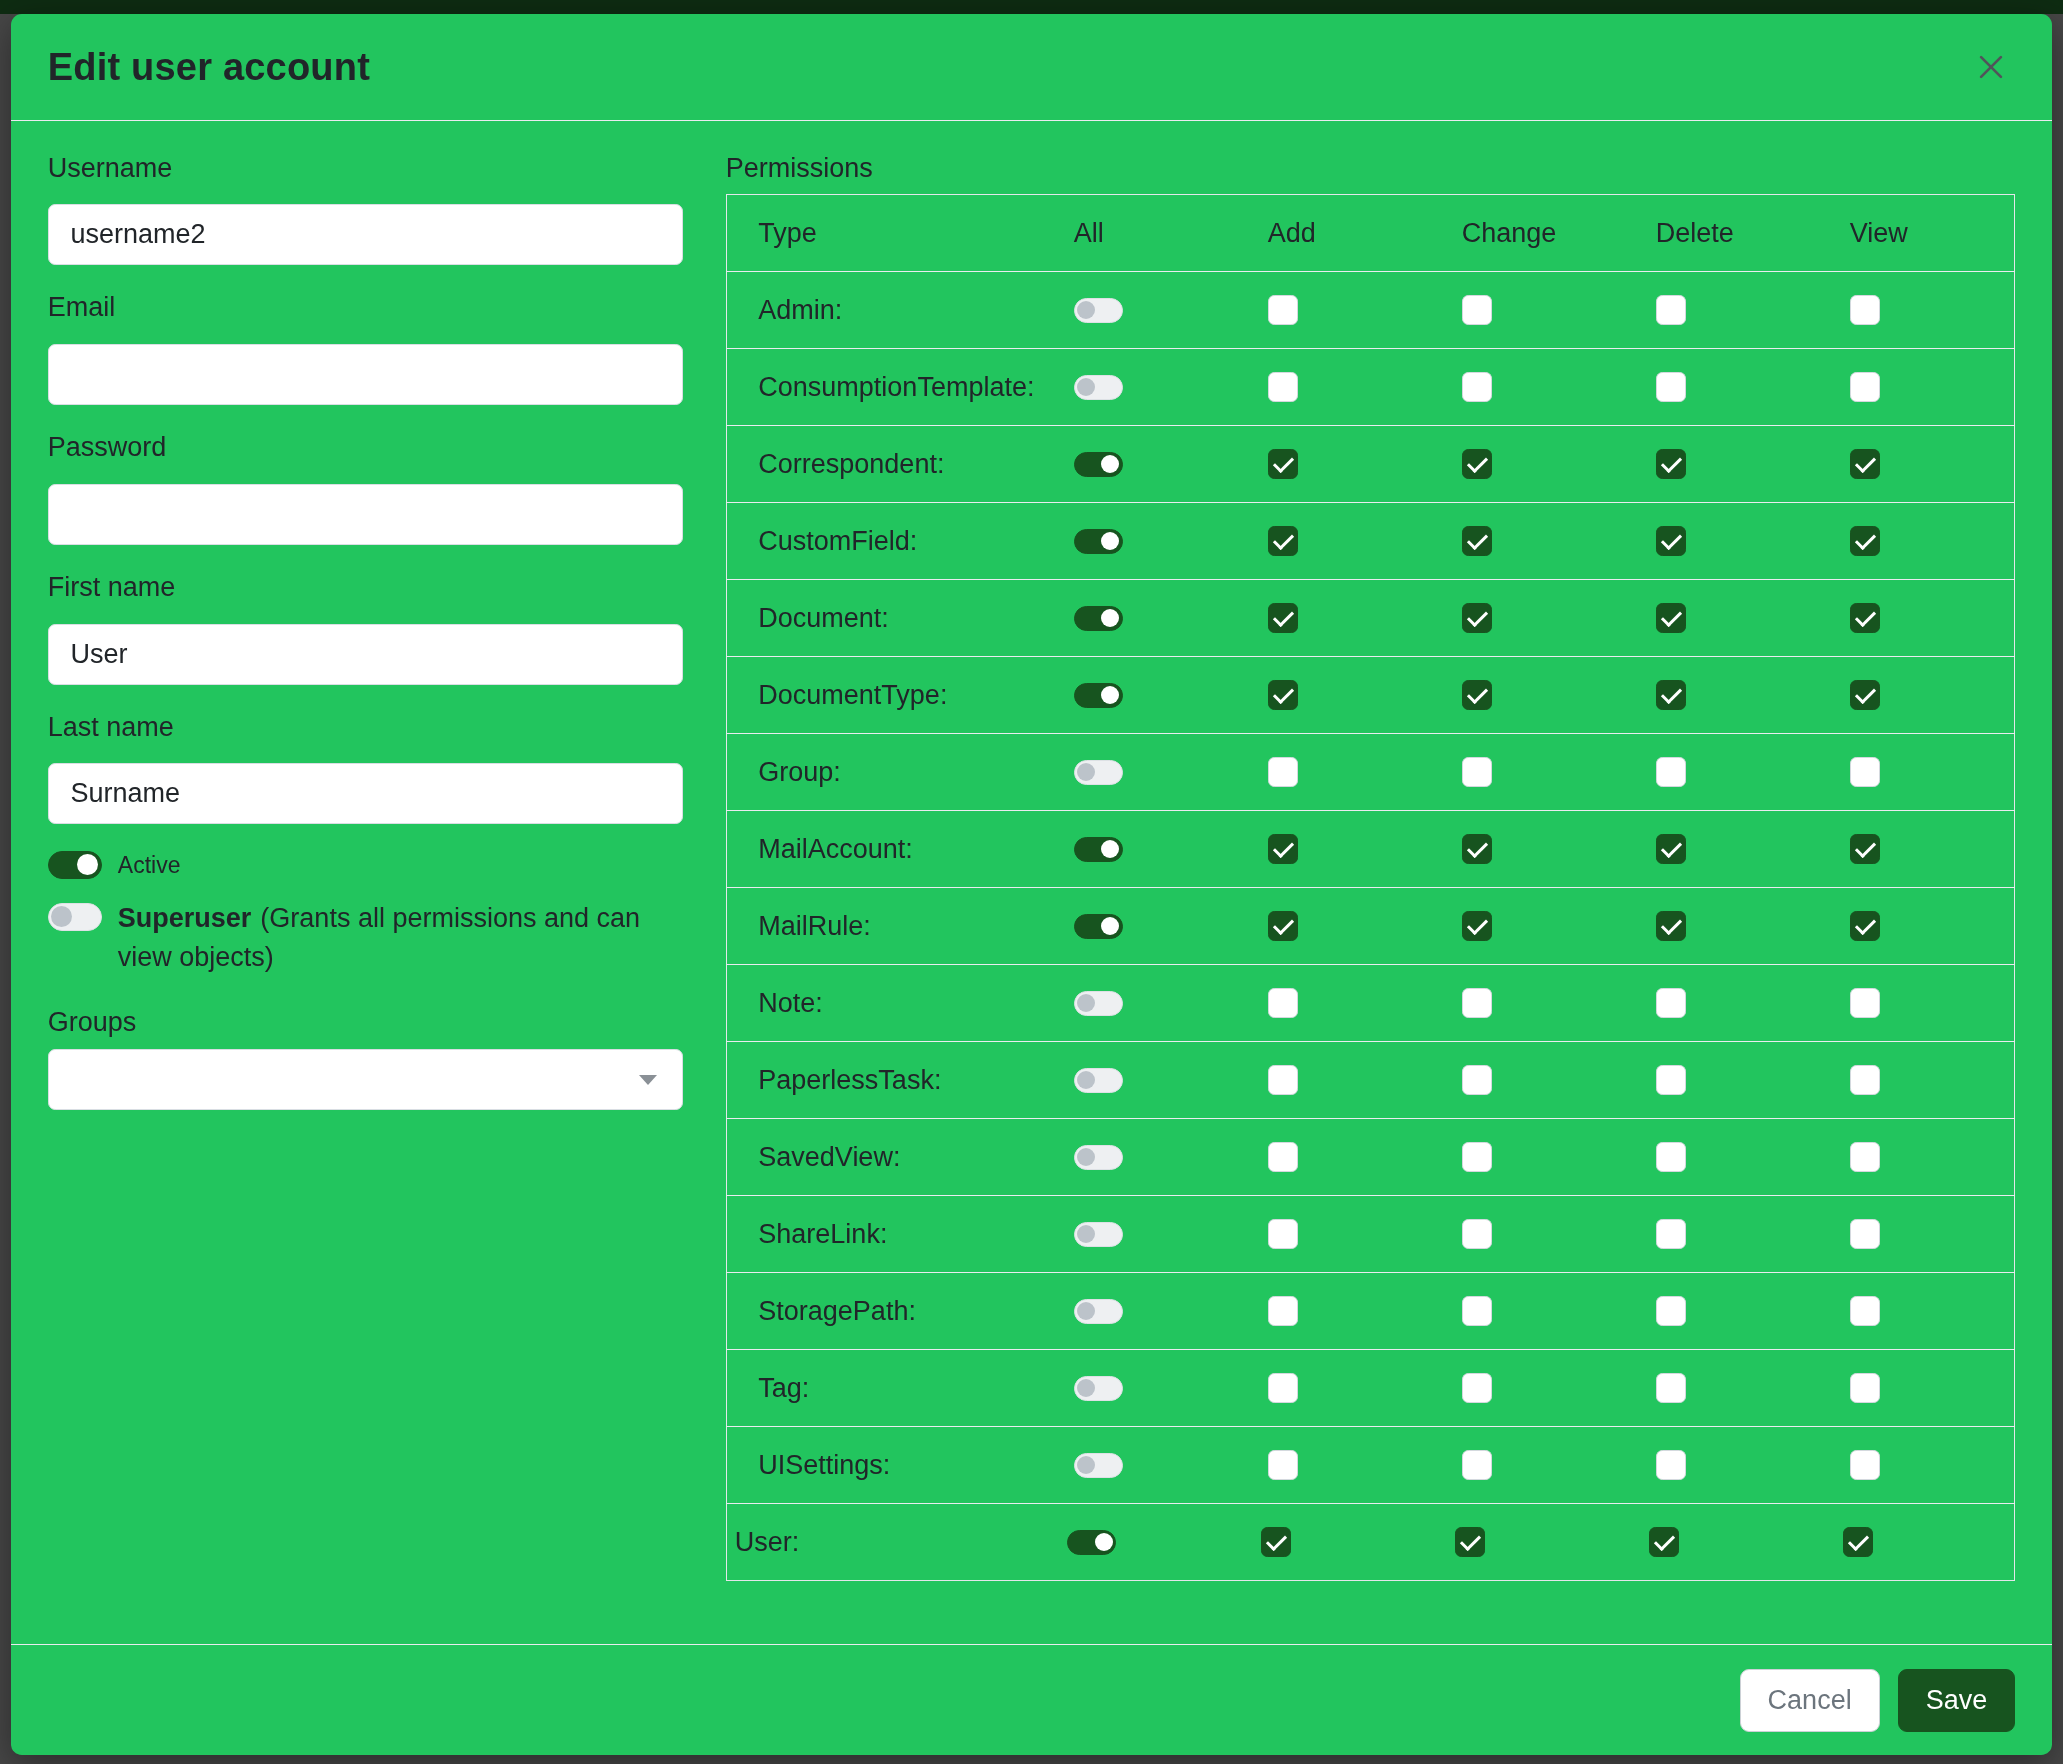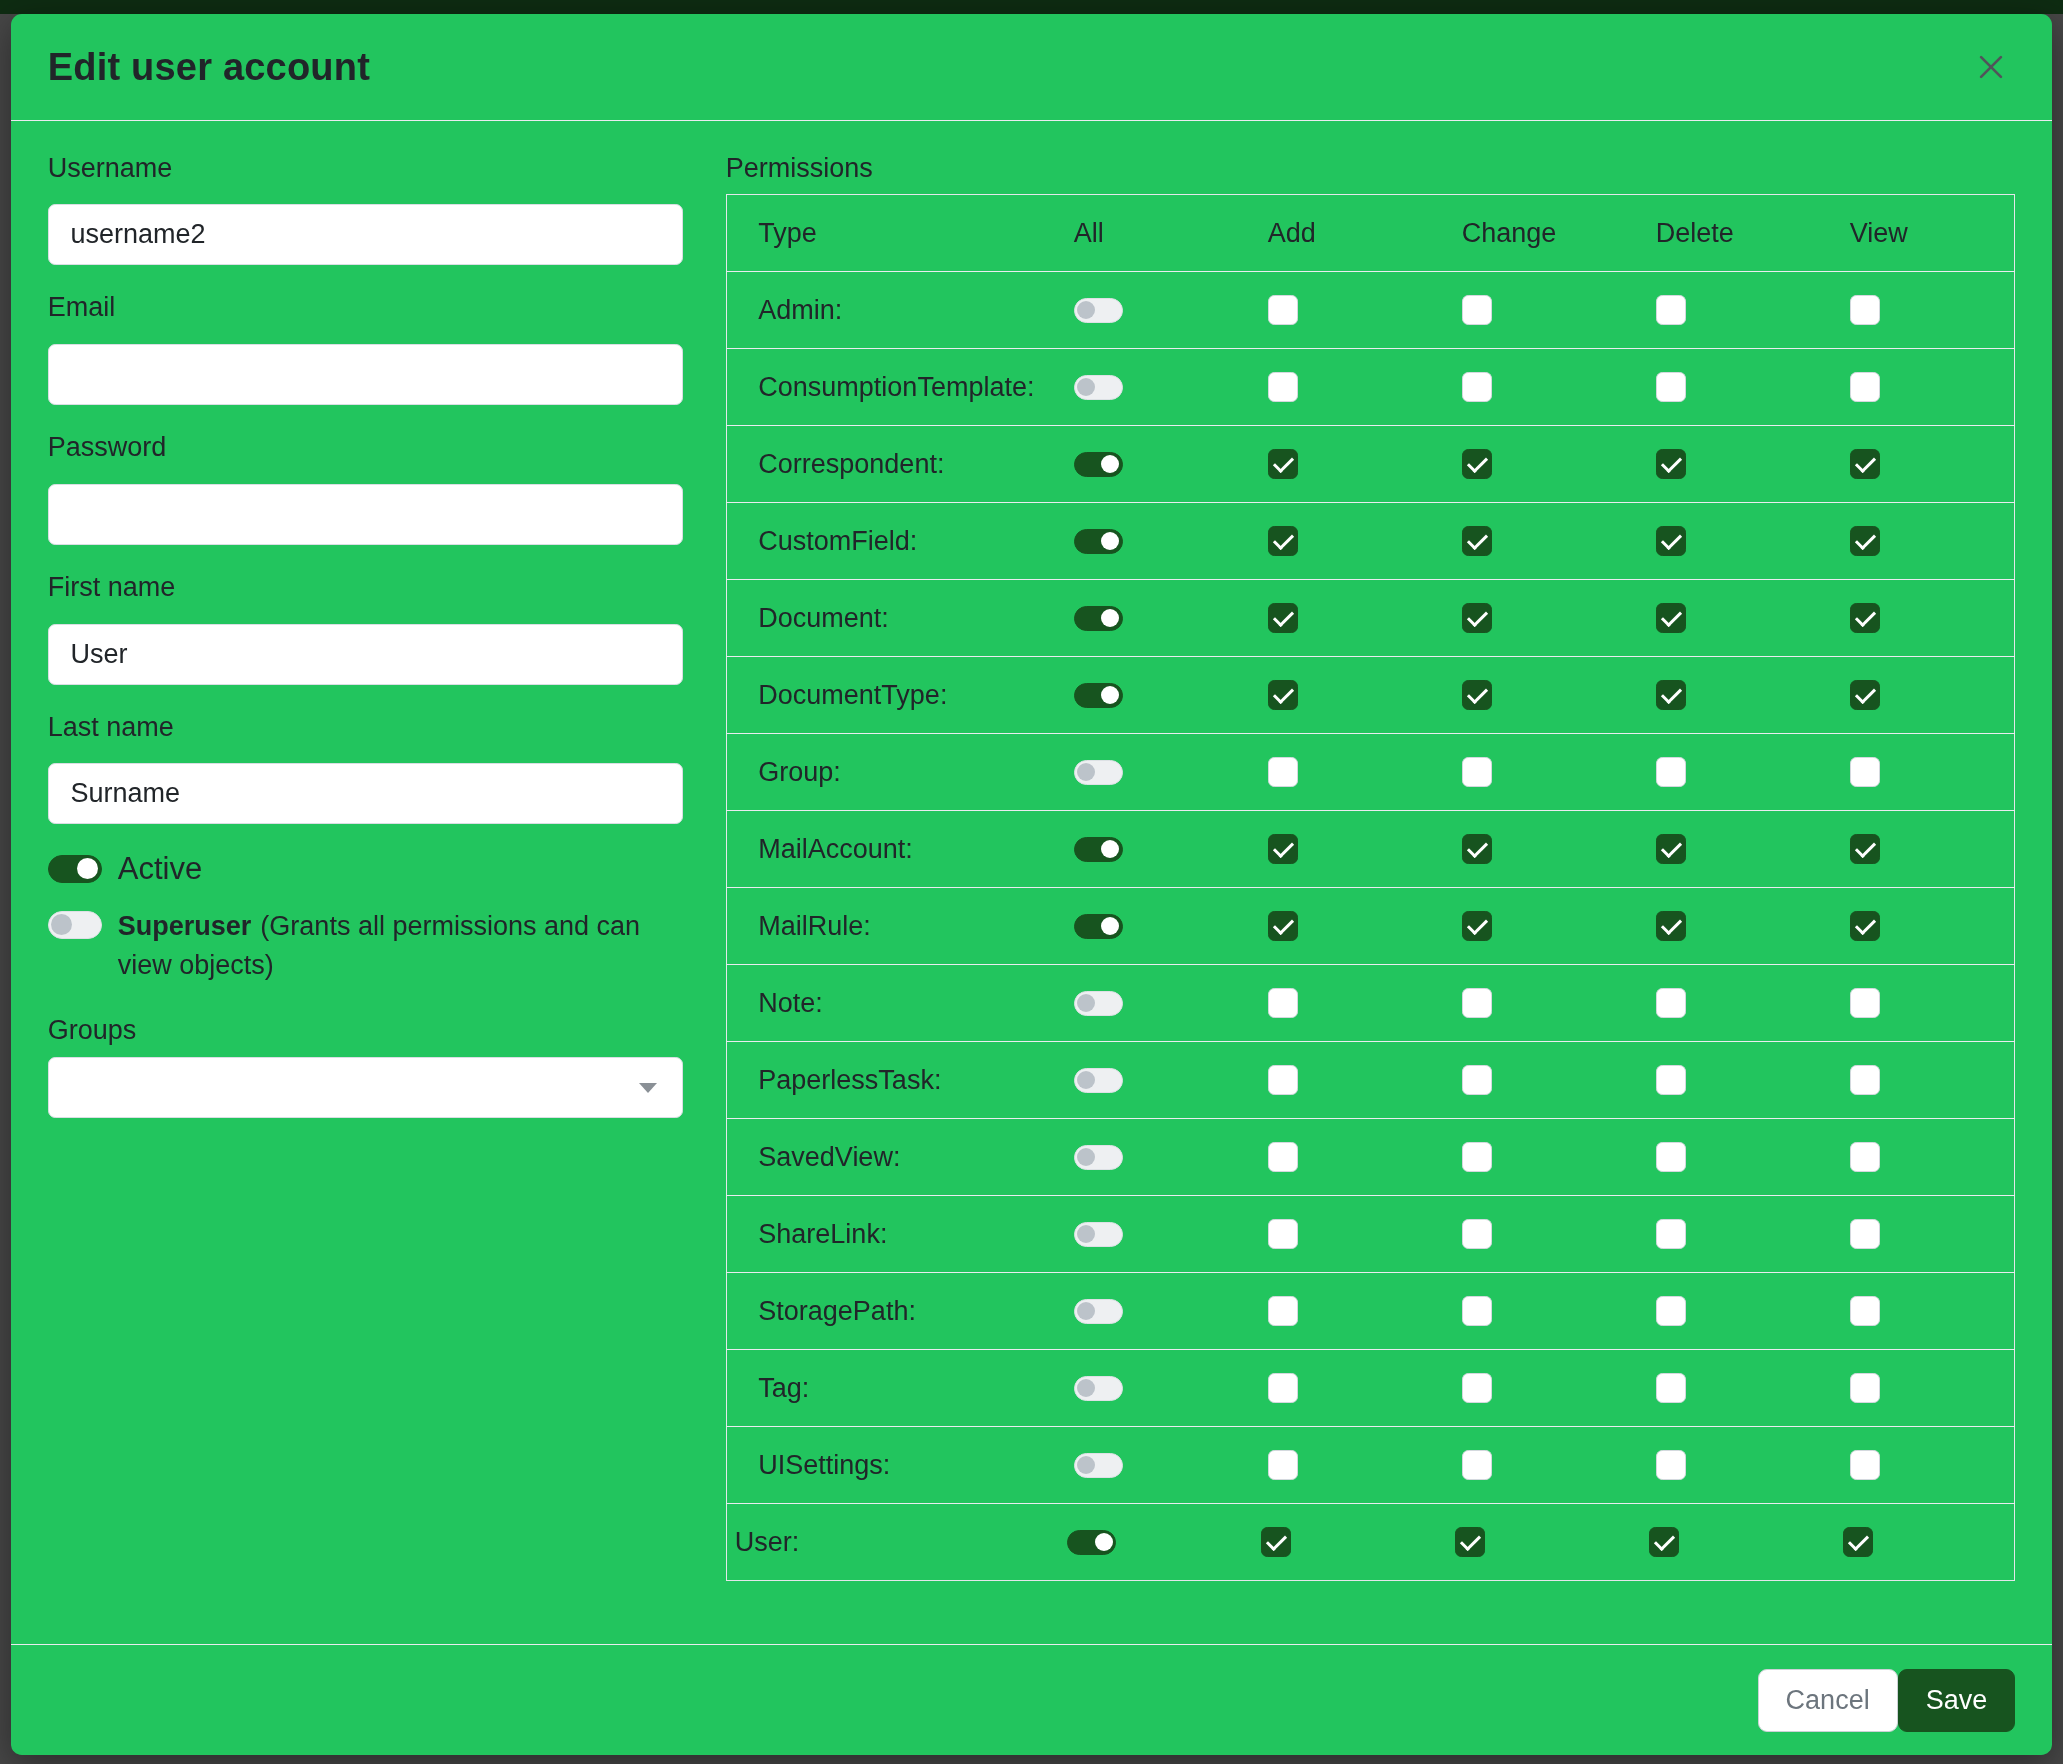--- a/index.html
+++ b/index.html
@@ -67,21 +67,21 @@
   .switch::after {
     content: ""; position: absolute; top: 1.8px; left: 2.7px;
     width: 21px; height: 21px; border-radius: 50%; background: #bcc3ca;
   }
   .switch.on { background: var(--accent); border-color: var(--accent); }
   .switch.on::after { left: auto; right: 2.7px; background: #fff; }
   .switch.sm { width: 49px; height: 25px; }
   .switch.sm::after { width: 18px; height: 18px; }
 
   .toggle-row { display: flex; align-items: center; gap: 16px; margin: 5.4px 0 20px 0; }
-  .toggle-label { font-size: 31px; }
+  .toggle-label { font-size: 23px; }
   .superuser-row { display: flex; align-items: flex-start; gap: 16px; margin-bottom: 31px; }
   .superuser-row .switch { margin-top: 3.6px; }
   .su-text { max-width: 540px; font-size: 27px; line-height: 1.42; }
   .su-label { font-weight: 700; margin-right: 9px; }
   .su-hint { font-weight: 400; }
 
   .select {
     position: relative; width: 100%; height: 61px;
     border: 1.8px solid #d9dee3; border-radius: 7.2px; background: #fff; cursor: pointer;
   }
@@ -115,21 +115,21 @@
   .cb.checked { background: var(--accent); border-color: var(--accent); }
   .cb.checked::after {
     content: ""; position: absolute; left: 9px; top: 2.7px;
     width: 8px; height: 16px;
     border: solid #fff; border-width: 0 3.6px 3.6px 0;
     transform: rotate(45deg);
   }
 
   .modal-footer {
     flex: 0 0 auto;
-    display: flex; align-items: center; justify-content: flex-end; 
+    display: flex; align-items: center; justify-content: flex-end; gap: 18px;
     padding: 23.4px 37px;
     border-top: 1.8px solid #e9ecef;
   }
   .btn {
     height: 63px; border-radius: 9px; font-size: 27px; padding: 0 27px;
     cursor: pointer; font-family: "Liberation Sans", "DejaVu Sans", sans-serif;
   }
   .btn-cancel { background: #fff; border: 1.8px solid #ccd1d6; color: #6c757d; }
   .btn-save { background: var(--accent); border: 1.8px solid var(--accent); color: #fff; }
 </style>

